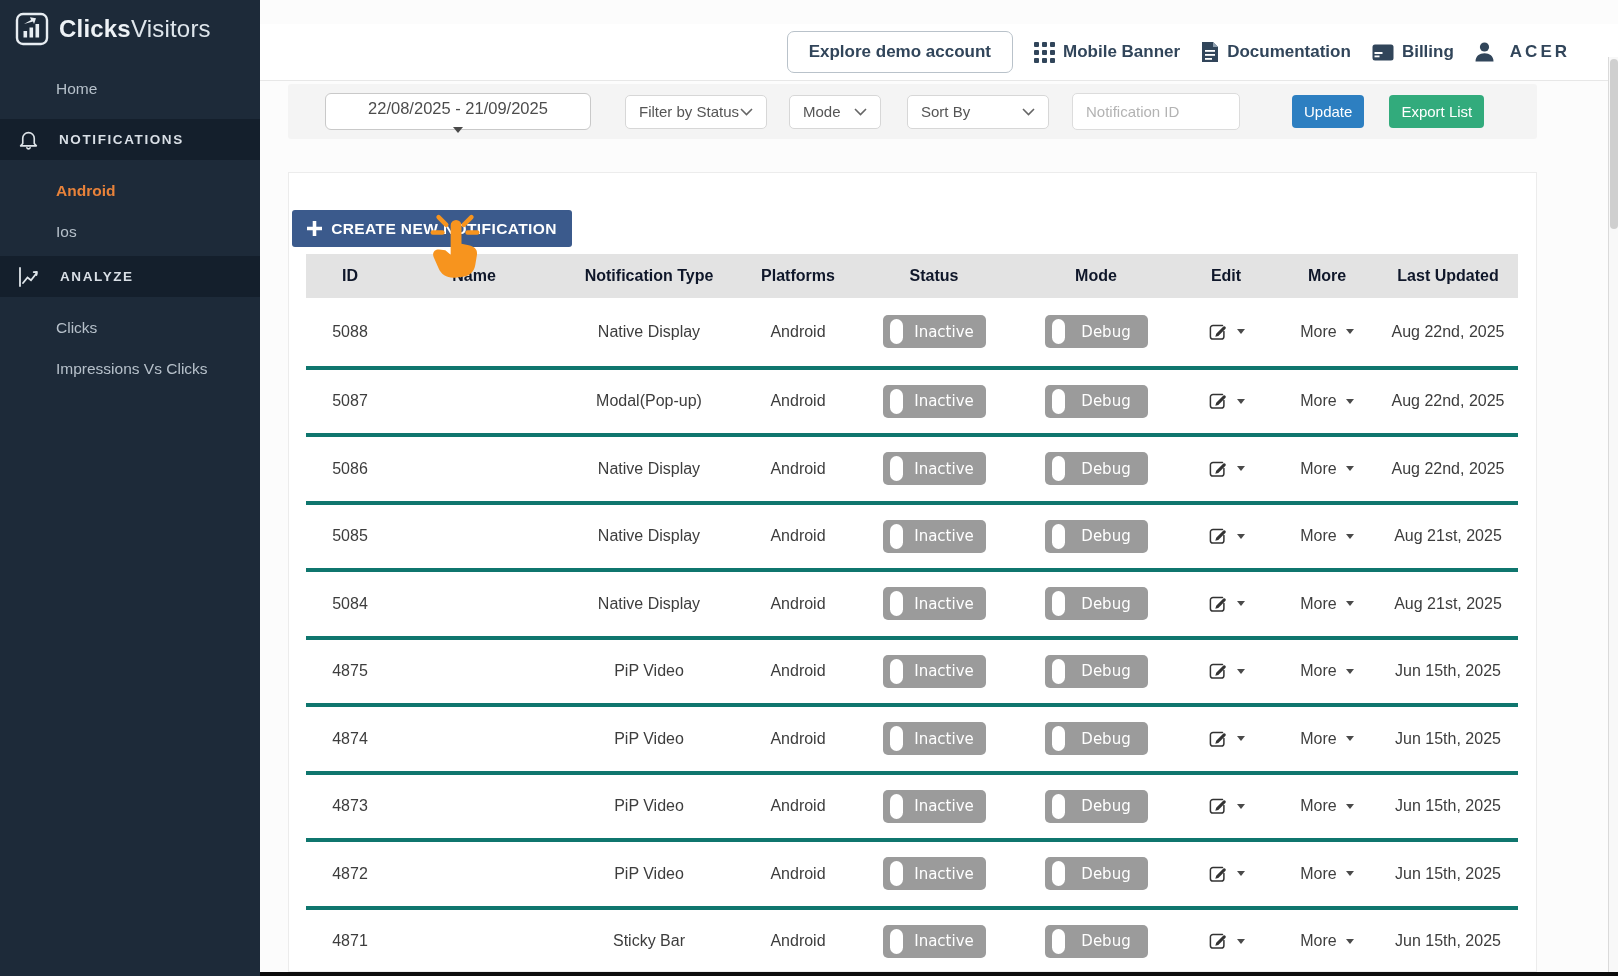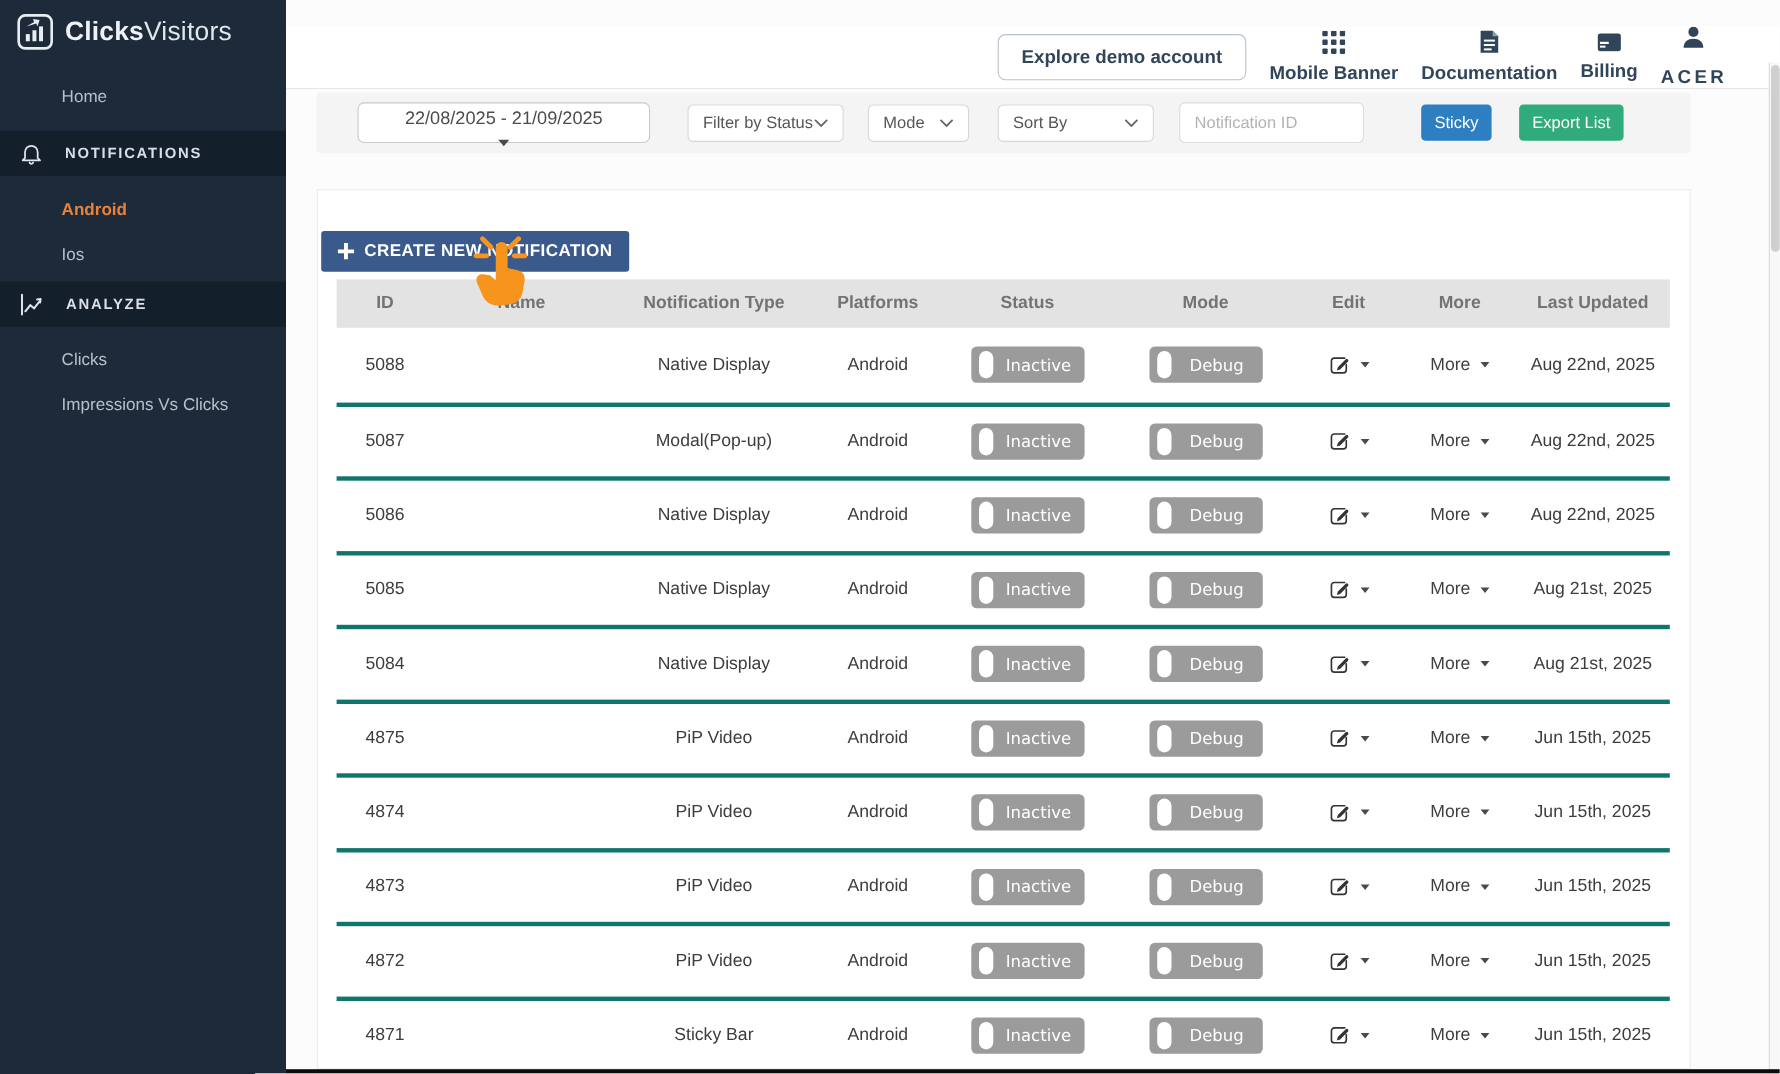--- a/index.html
+++ b/index.html
@@ -18,21 +18,21 @@
   .side-section { height:41px; margin-top:12px; background:#141f2c; display:flex; align-items:center; gap:19px; padding-left:17px;
     color:#d9dfe6; font-size:13.5px; font-weight:700; letter-spacing:1.6px; cursor:pointer; }
   .side-sub { height:41px; line-height:41px; padding-left:56px; color:#b6c0ca; font-size:15.5px; cursor:pointer; }
   .side-sub.active { color:#e8823a; font-weight:700; }
   .side-section.analyze { margin-top:4px; }
   .side-sub.first { margin-top:10px; }
   
   .topbar { position:absolute; left:260px; top:0; width:1358px; height:57px; background:#fff; border-bottom:1px solid #e7e7e7;
     display:flex; align-items:center; justify-content:flex-end; gap:21px; padding-right:48px; z-index:15;margin-top:24px; }
   .explore-btn { border:1px solid #b9c2ca; border-radius:7px; background:#fff; padding:10px 21px; font-size:17px; font-weight:700; color:#31455a; cursor:pointer; font-family:inherit; }
-  .topnav-item { display:flex; align-items:center; gap:8px; font-size:17px; font-weight:700; color:#31455a; cursor:pointer;flex-direction:column; }
+  .topnav-item { display:flex; align-items:center; gap:8px; font-size:17px; font-weight:700; color:#31455a; cursor:pointer; }
   .topnav-item.user { letter-spacing:3px;gap:16px; }
   
   .content { position:absolute; left:260px; top:57px; width:1358px; height:919px; background:#fcfcfc; }
   .filter-panel { position:absolute; left:28px; top:27px; width:1249px; height:55px; background:#f4f4f4; border-radius:3px;
     display:flex; align-items:center; }
   .date-btn { margin-left:37px; width:266px; height:37px; background:#fff; border:1px solid #c9c9c9; border-radius:6px;
     display:flex; align-items:center; justify-content:center; gap:9px; font-size:16.5px; color:#4c4c4c; cursor:pointer;flex-direction:column; }
   .select-box { height:34px; background:#fff; border:1px solid #d7d7d7; border-radius:5px; display:flex; align-items:center;
     justify-content:space-between; padding:0 13px; font-size:15px; color:#555; cursor:pointer; }
   .sel-status { margin-left:34px; width:142px; }
@@ -46,21 +46,21 @@
   .btn-export { margin-left:25px; background:#32ab7c; }
   
   .card { position:absolute; left:28px; top:115px; width:1249px; height:800px; background:#fff; border:1px solid #ececec; overflow:hidden; }
   .create-btn { position:absolute; left:3px; top:17px; width:280px; height:37px; background:#3b5a8c; border:none; border-radius:3px;
     color:#fff; font-weight:700; font-size:15.5px; letter-spacing:.4px; display:flex; align-items:center; justify-content:center; gap:9px;
     cursor:pointer; font-family:inherit; z-index:2;margin-top:20px; }
   .tap-cursor { position:absolute; left:137px; top:36px; width:58px; height:80px; z-index:6; pointer-events:none; }
   .ntable { position:absolute; left:17px; top:81px; width:1212px; }
   .thead { display:flex; height:44px; background:#e3e3e3; align-items:center; }
   .cell { display:flex; align-items:center; justify-content:center; text-align:center; }
-  .hcell { font-weight:700; font-size:16px; color:#737373; height:100%; }
+  .hcell { font-weight:700; font-size:16px; color:#0f172a; height:100%; }
   .trow { display:flex; height:67.5px; align-items:center; }
   .trow + .trow { border-top:4px solid #0f766e; }
   .c1{width:88px;} .c2{width:160px;} .c3{width:190px;} .c4{width:108px;} .c5{width:164px;}
   .c6{width:160px;} .c7{width:100px;} .c8{width:102px;} .c9{width:140px;}
   .trow .cell { font-size:16px; color:#3d3d3d; }
   .datecell { font-size:16.5px; color:#383838; }
   .toggle { position:relative; width:103px; height:33px; background:#9b9b9b; border-radius:5px; display:flex; align-items:center;
     justify-content:center; padding-left:20px; cursor:pointer; }
   .knob { position:absolute; left:7px; top:4px; width:13px; height:25px; background:#fff; border-radius:7px; }
   .tlabel { font-family:"DejaVu Sans", sans-serif; font-size:15px; color:#fff; }
@@ -199,21 +199,21 @@
 
     <div class="select-box sel-sort">
       <span>Sort By</span>
       <svg width="13" height="8" viewBox="0 0 13 8" fill="none" stroke="#666" stroke-width="1.6">
           <path d="M1 1 l5.5 5.5 L12 1"></path>
         </svg>
     </div>
 
     <input class="nid-input" value="" placeholder="Notification ID" style="">
 
-    <button class="btn btn-update">Sticky</button>
+    <button class="btn btn-update">Update</button>
     <button class="btn btn-export">Export List</button>
   </div>
 
   <div class="card">
     <button class="create-btn">
       <svg width="15" height="15" viewBox="0 0 21 21" fill="#fff">
           <path d="M8 0 h5 v8 h8 v5 h-8 v8 h-5 v-8 H0 V8 h8 z"></path>
         </svg>
       <span>CREATE NEW NOTIFICATION</span>
     </button>

